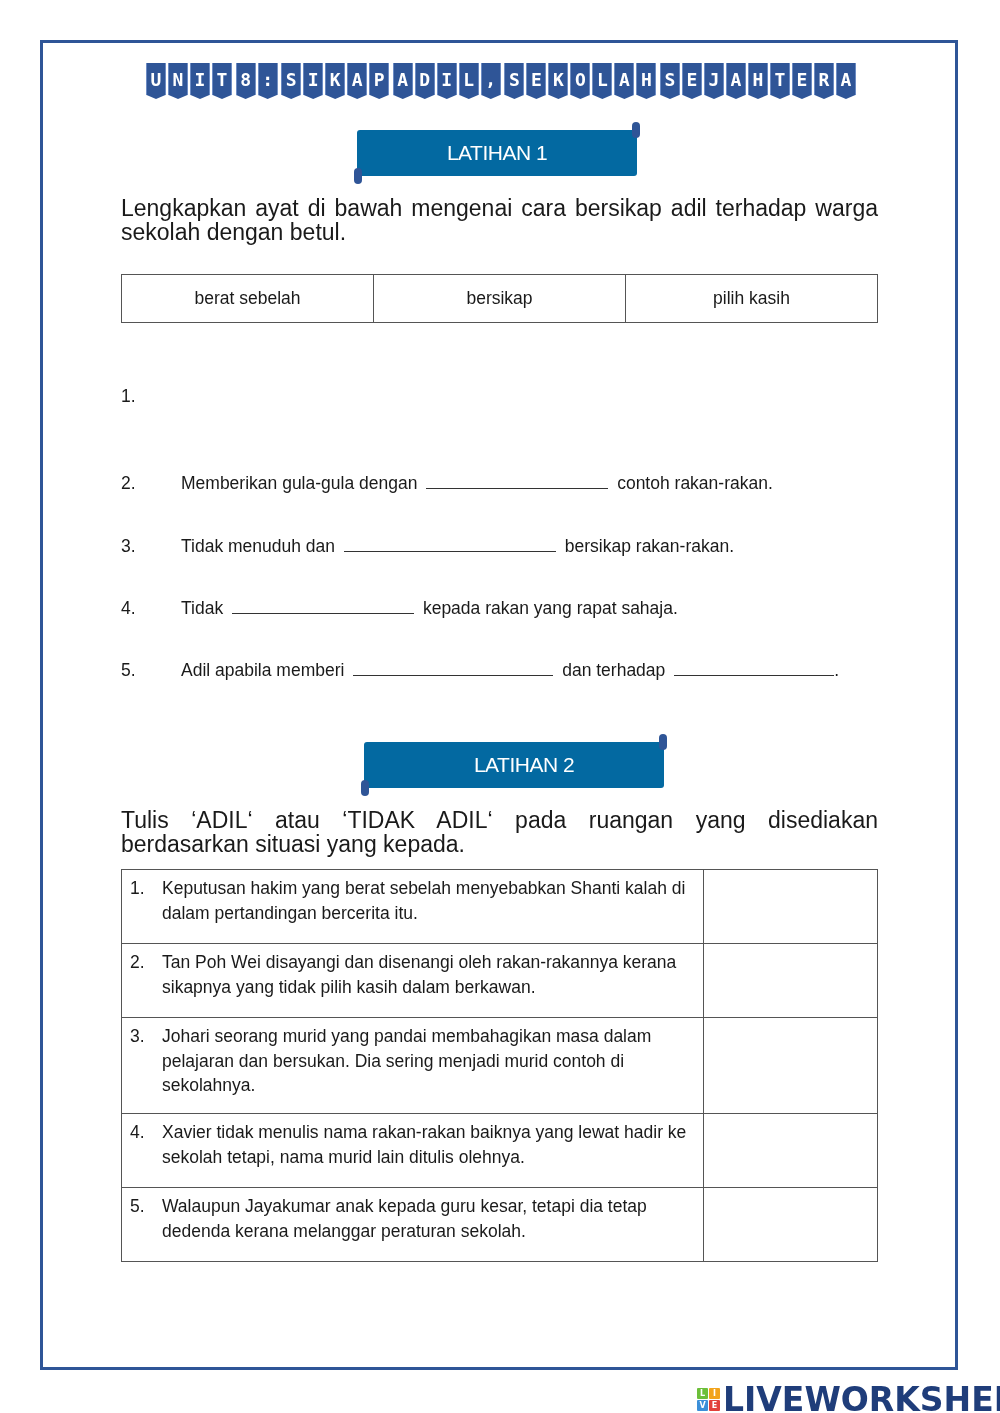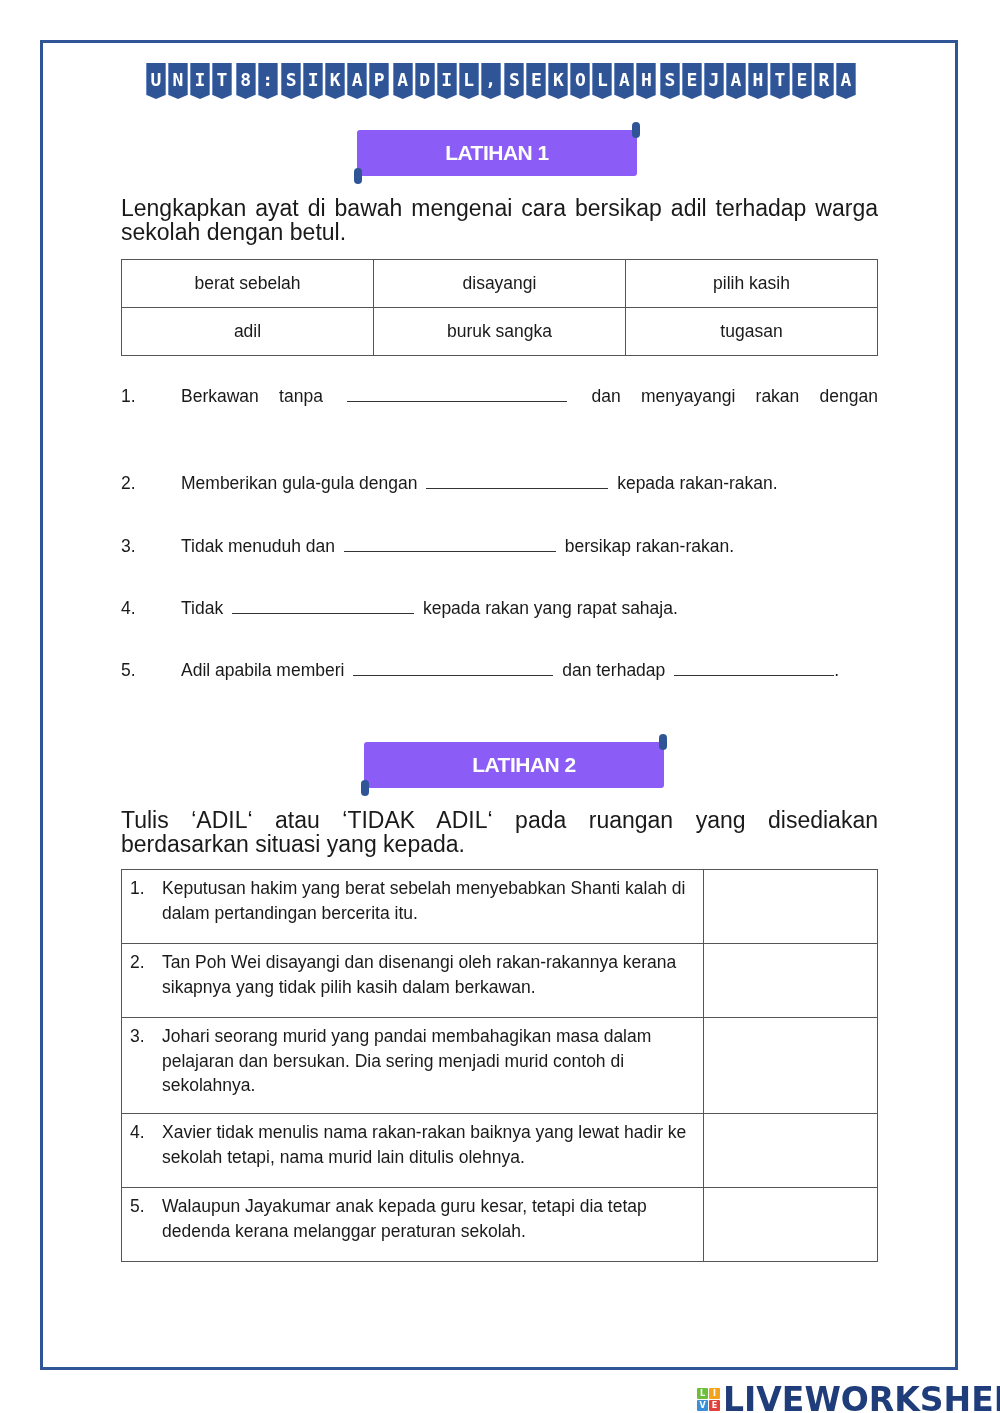--- a/index.html
+++ b/index.html
@@ -20,40 +20,40 @@
     .tile {
       width: 20px; height: 36px; background: #2f5597; color: #ffffff;
       font-family: "DejaVu Sans Mono", monospace; font-weight: bold; font-size: 18px;
       display: flex; align-items: center; justify-content: center; padding-bottom: 4px;
       box-sizing: border-box;
       clip-path: polygon(0 0, 100% 0, 100% 88%, 50% 100%, 0 88%);
       border-left: 1px solid #6d8cc4; border-right: 1px solid #6d8cc4;
     }
     
     .banner {
-      position: absolute; height: 46px; background: #8b5cf6; color: #fff;
-      font-family: "Liberation Sans", sans-serif; font-weight: bold; font-size: 21px;
+      position: absolute; height: 46px; background: #0369a1; color: #fff;
+      font-family: "Liberation Sans", sans-serif; font-weight: normal; font-size: 21px;
       letter-spacing: -0.5px;
       display: flex; align-items: center; justify-content: center;
       border-radius: 3px;
     }
     .banner::before {
       content: ""; position: absolute; left: -3px; bottom: -8px; width: 8px; height: 16px;
       background: #2f5597; border-radius: 4px;
     }
     .banner::after {
       content: ""; position: absolute; right: -3px; top: -8px; width: 8px; height: 16px;
       background: #2f5597; border-radius: 4px;
     }
     .instr {
       position: absolute; left: 121px; width: 757px; font-size: 23px; line-height: 24px;
       text-align: justify; font-family: "Liberation Sans", sans-serif;
     }
     table.words {
-      position: absolute; left: 121px; top: 259px; width: 757px; border-collapse: collapse;
+      position: absolute; left: 121px; top: 274px; width: 757px; border-collapse: collapse;
       font-family: "Liberation Sans", sans-serif; font-size: 17.5px;
     }
     table.words td {
       border: 1.5px solid #555; height: 45px; text-align: center; width: 33.33%;
     }
     .q {
       position: absolute; left: 121px; width: 757px; font-size: 17.5px; line-height: 25px;
       font-family: "Liberation Sans", sans-serif; display: flex;
     }
     .q .num { width: 60px; flex: none; }
@@ -132,48 +132,38 @@
 </div>
 
 <div class="banner" style="left:357px; top:130px; width:280px;">LATIHAN 1</div>
 
 <div class="instr" style="top:196px;">Lengkapkan ayat di bawah mengenai cara bersikap adil terhadap warga sekolah dengan betul.</div>
 
 <table class="words">
   <tbody>
       <tr>
     <td>berat sebelah</td>
-    <td>disayangi</td>
+    <td>bersikap</td>
     <td>pilih kasih</td>
-  </tr>
-  <tr>
-    <td>adil</td>
-    <td>buruk sangka</td>
-    <td>tugasan</td>
   </tr>
 </tbody>
   </table>
 
 <div class="q" style="top:384px;">
   <span class="num">1.</span>
   <div class="body">
-    <div class="just" style="text-align:justify; text-align-last:justify;">
-      <span>Berkawan tanpa</span>
-      <span class="blank" style="width:220px;"></span>
-      <span>dan menyayangi rakan dengan</span>
-    </div>
   </div>
 </div>
 
 <div class="q" style="top:471px;">
   <span class="num">2.</span>
   <div class="body">
     <span>Memberikan gula-gula dengan</span>
     <span class="blank" style="width:182px;"></span>
-    <span>kepada rakan-rakan.</span>
+    <span>contoh rakan-rakan.</span>
   </div>
 </div>
 
 <div class="q" style="top:534px;">
   <span class="num">3.</span>
   <div class="body">
     <span>Tidak menuduh dan</span>
     <span class="blank" style="width:212px;"></span>
     <span>bersikap rakan-rakan.</span>
   </div>

